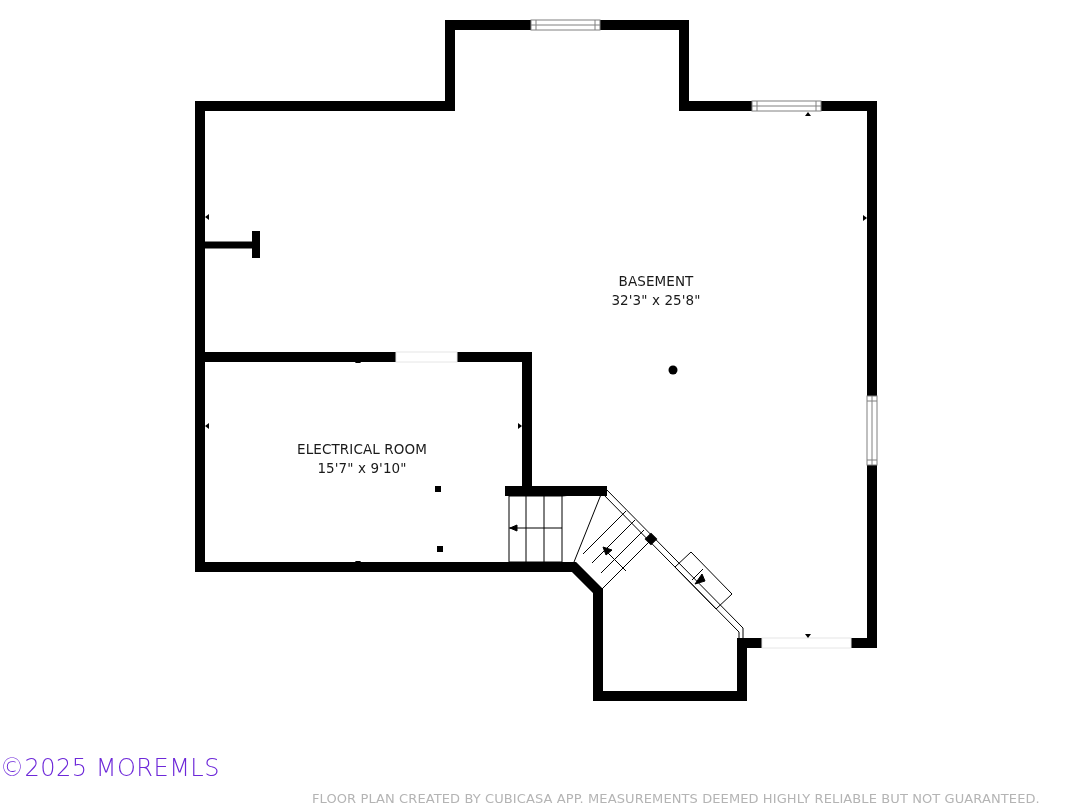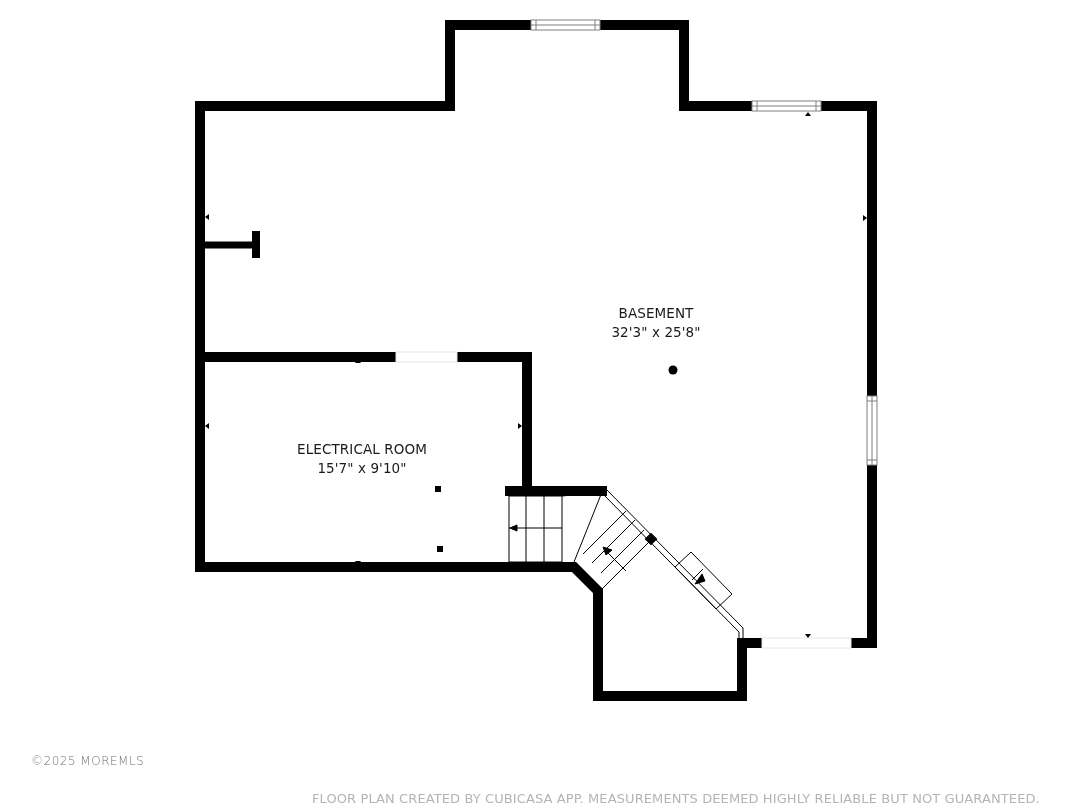--- a/index.html
+++ b/index.html
@@ -1,19 +1,19 @@
 <!DOCTYPE html>
 <html><head>
 <meta charset="utf-8">
 <style>
   html, body { margin: 0; padding: 0; background: #ffffff; }
   body { width: 1072px; height: 804px; position: relative; overflow: hidden; font-family: "DejaVu Sans", sans-serif; }
   #plan { position: absolute; left: 0; top: 0; }
   .room-label { position: absolute; text-align: center; color: #1a1a1a; font-size: 13.5px; line-height: 19px; letter-spacing: 0.1px; }
-  .watermark { position: absolute; left: 0; top: 754px; font-family: "DejaVu Sans", sans-serif; font-size: 12px; color: #737373; letter-spacing: 0.5px; font-weight: 300; padding-left: 31px; }
+  .watermark { position: absolute; left: 0; top: 754px; font-family: "DejaVu Sans", sans-serif; font-size: 24px; color: #6d28d9; letter-spacing: 0.5px; font-weight: 300; }
   .footer-note { position: absolute; left: 312px; top: 791px; font-size: 13px; color: #b4b4b4; letter-spacing: 0.1px; white-space: nowrap; }
 </style>
 </head>
 <body>
 
 <svg id="plan" width="1072" height="804" viewBox="0 0 1072 804" xmlns="http://www.w3.org/2000/svg">
   <g fill="none" stroke="#000" stroke-width="10" stroke-linejoin="miter" stroke-linecap="square">
 
     <polyline points="200,106 200,567"></polyline>
     <polyline points="200,106 450,106 450,25 531,25"></polyline>
@@ -89,21 +89,21 @@
     <polygon points="805,634 811,634 808,638"></polygon>
     <polygon points="205,217 209,214 209,220"></polygon>
     <polygon points="205,426 209,423 209,429"></polygon>
     <polygon points="867,218 863,215 863,221"></polygon>
     <polygon points="355,363 361,363 358,359"></polygon>
     <polygon points="355,561 361,561 358,565"></polygon>
     <polygon points="522,426 518,423 518,429"></polygon>
   </g>
 </svg>
 
-<div class="room-label" style="left:576px; top:304px; width:160px;">
+<div class="room-label" style="left:576px; top:272px; width:160px;">
   <div>BASEMENT</div>
   <div>32'3" x 25'8"</div>
 </div>
 
 <div class="room-label" style="left:272px; top:440px; width:180px;">
   <div>ELECTRICAL ROOM</div>
   <div>15'7" x 9'10"</div>
 </div>
 
 <div class="watermark">©2025 MOREMLS</div>

